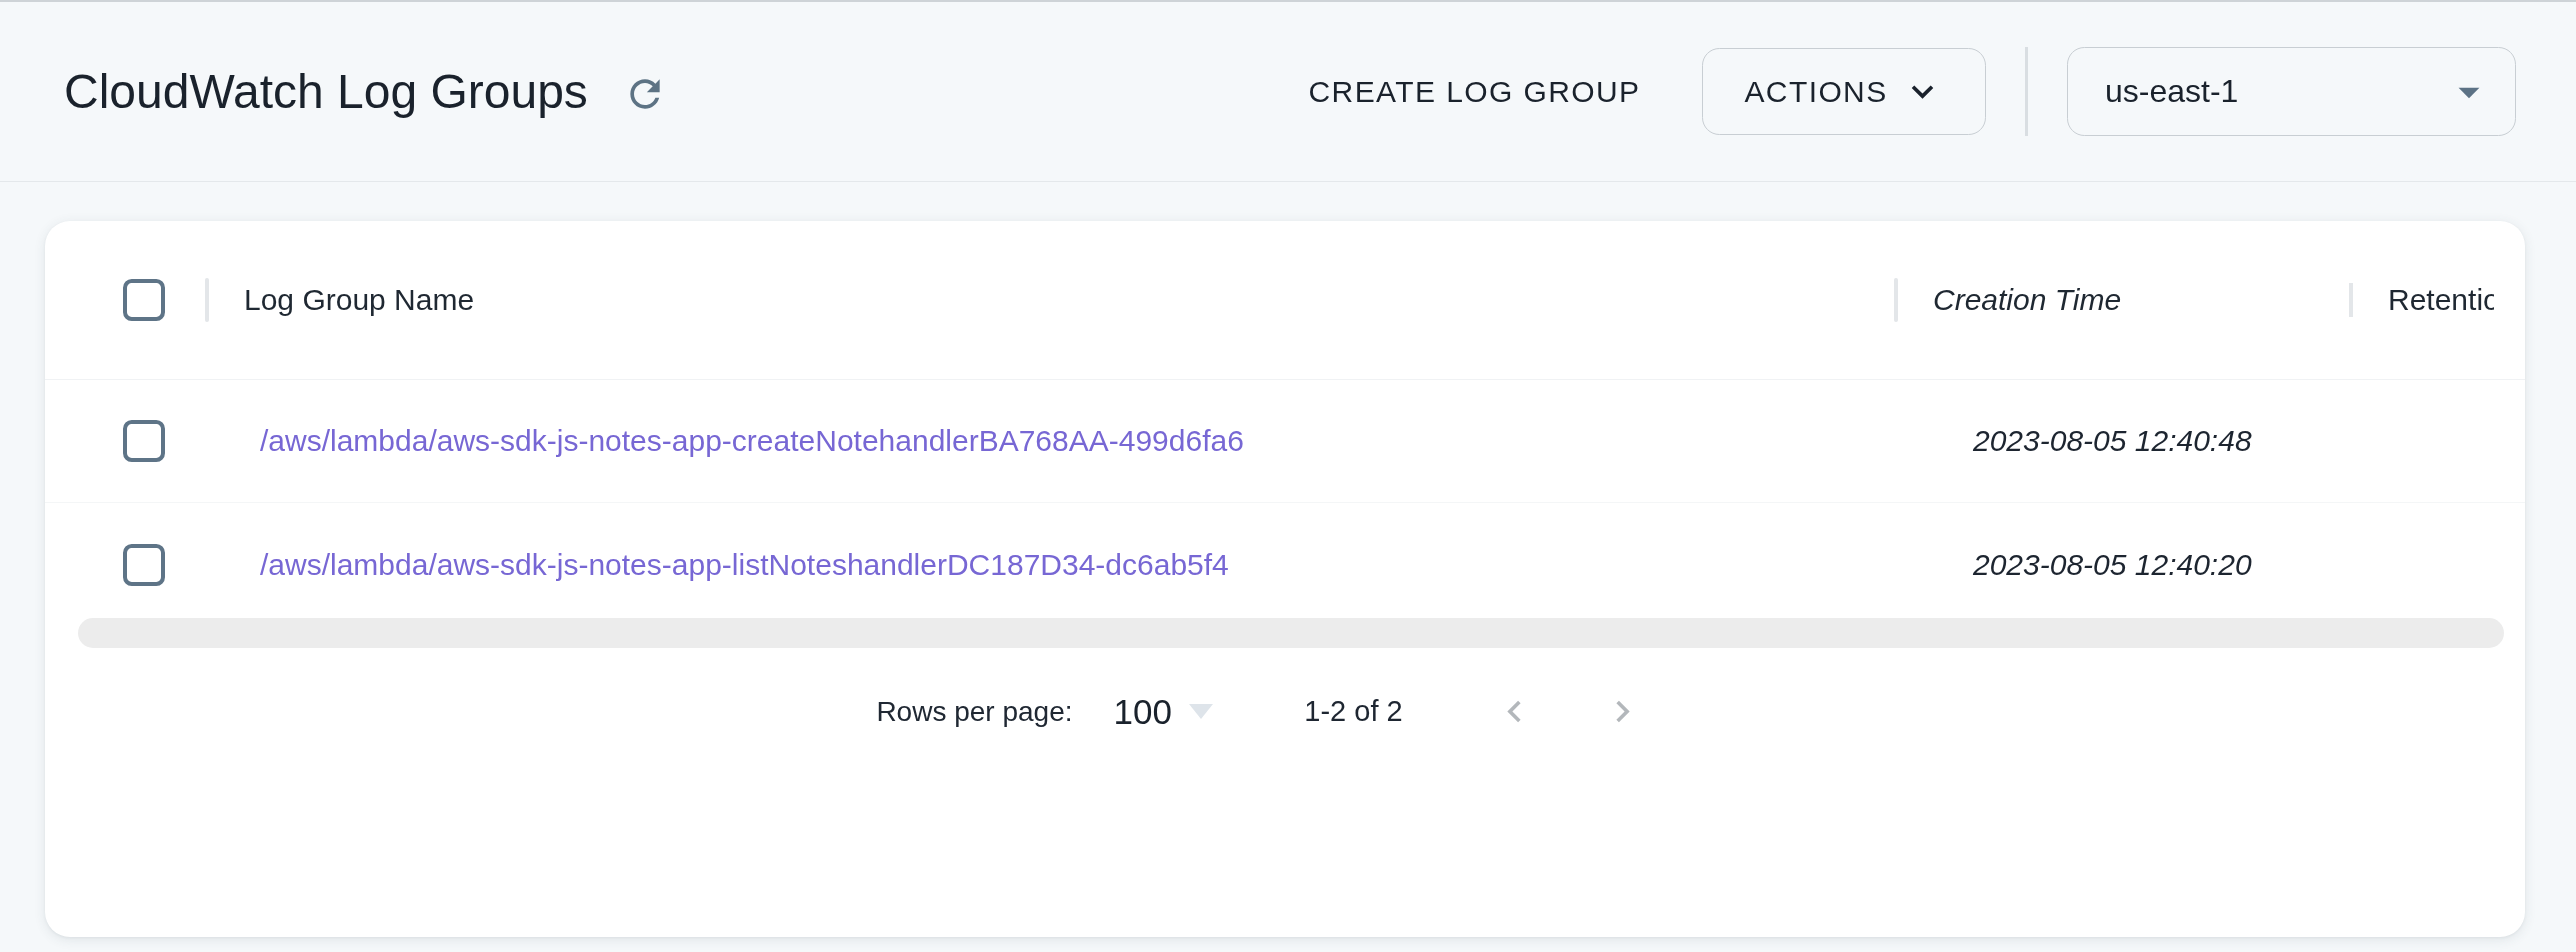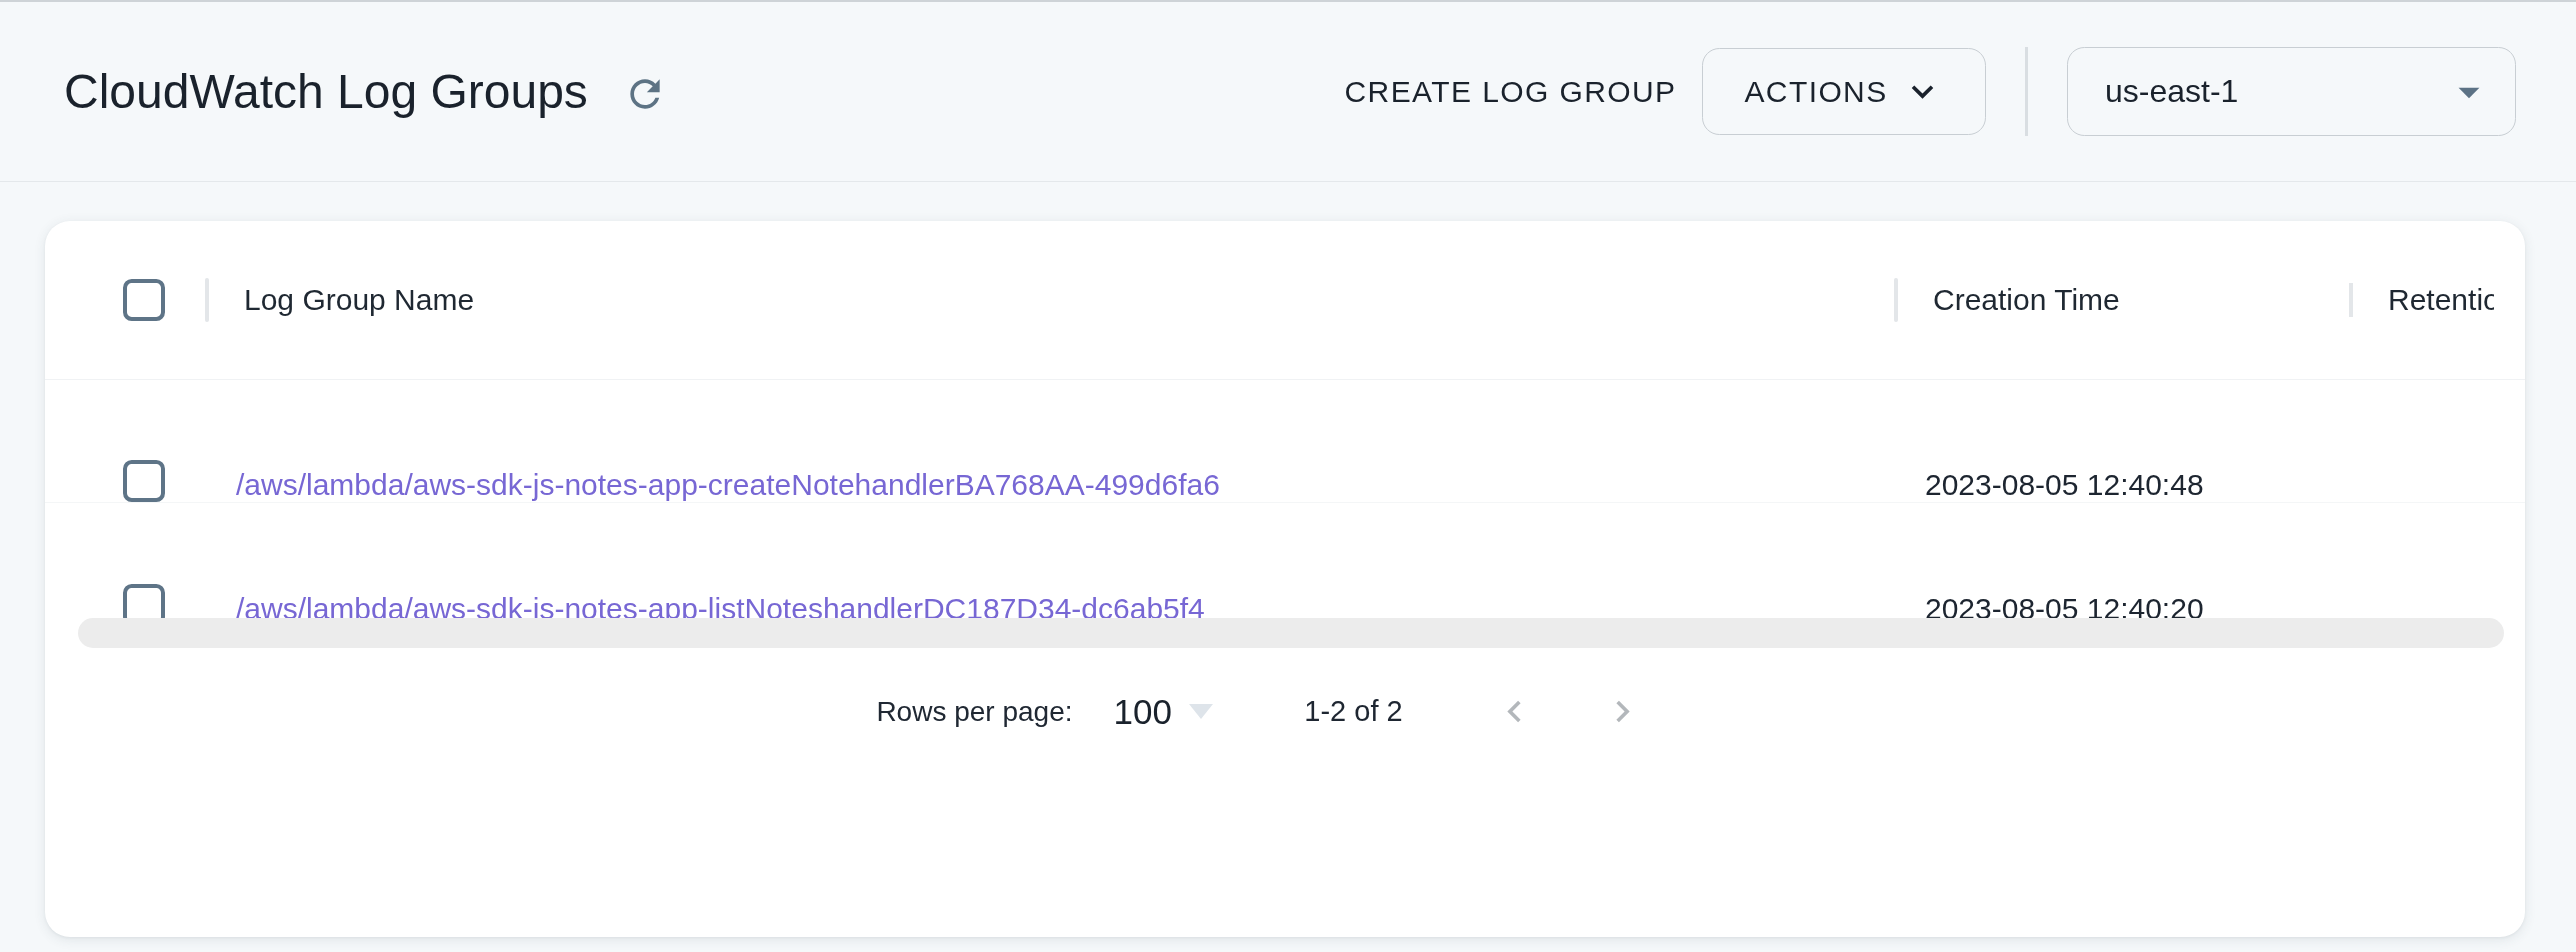--- a/index.html
+++ b/index.html
@@ -39,21 +39,21 @@
   .refresh-btn svg { width:44px; height:44px; fill:#5d7384; }
   .appbar-spacer { flex:1; }
 
   .create-btn {
     background:none; border:none;
     font-family:inherit;
     font-size:30px;
     font-weight:500;
     letter-spacing:1.4px;
     color:#1a222c;
-    margin-right:26px;
+    margin-right:62px;
     cursor:pointer;
     white-space:nowrap;
   }
   .actions-btn {
     display:flex; align-items:center;
     height:87px;
     padding:0 41px;
     border:1.9px solid #c8ced3;
     border-radius:17.4px;
     background:transparent;
@@ -100,28 +100,29 @@
   }
 
   .thead-row {
     display:flex;
     align-items:center;
     height:159px;
     border-bottom:1.9px solid #f0f2f4;
   }
   .trow {
     display:flex;
-    align-items:flex-end;
+    align-items:center;
     height:123px;
+    gap:24px;
   }
   .trow.first { border-bottom:1.9px solid #f4f6f7; }
 
   .c1 { width:160px; flex:none; display:flex; align-items:center; }
   .c2 { width:1689px; flex:none; position:relative; }
-  .c3 { width:455px;  flex:none; position:relative; }
+  .c3 { width:455px;  flex:none; position:relative;font-style:italic; }
   .c4 { width:145px;  flex:none; position:relative; overflow:hidden; white-space:nowrap; }
 
   .thead-row .c2, .thead-row .c3, .thead-row .c4 { padding-left:39px; }
   .thead-row .c2::before, .thead-row .c3::before, .thead-row .c4::before {
     content:"";
     position:absolute;
     left:0; top:50%;
     transform:translateY(-50%);
     width:3.9px; height:44px;
     border-radius:1.9px;

